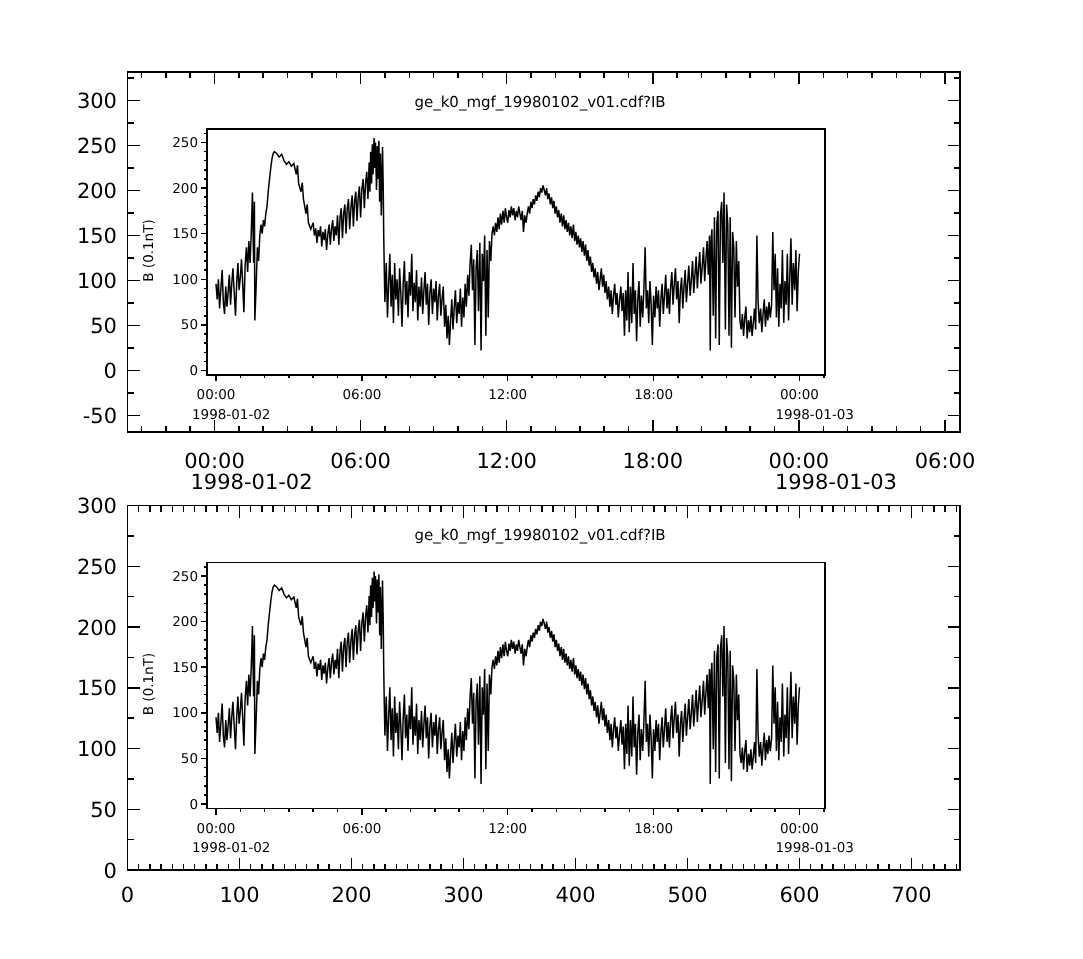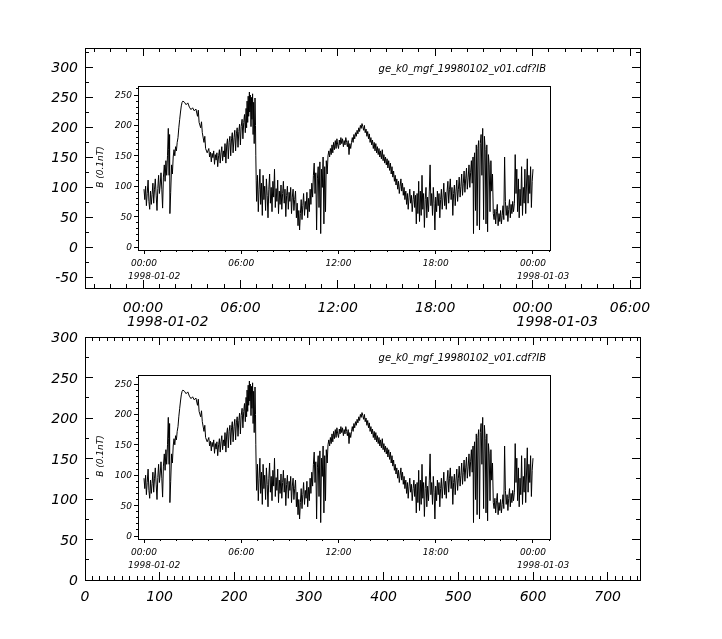--- a/index.html
+++ b/index.html
@@ -1,19 +1,19 @@
 <!DOCTYPE html>
 <html><head>
 <meta charset="utf-8">
 <style>
   html,body{margin:0;padding:0;background:#ffffff;}
   #figure{position:relative;width:722px;height:639px;background:#ffffff;
-          font-family:"DejaVu Sans",sans-serif;color:#000;overflow:hidden;font-style:italic;}
+          font-family:"DejaVu Sans",sans-serif;color:#000;overflow:hidden;}
   #plot-svg{position:absolute;left:0;top:0;}
-  .inset-title{position:absolute;left:134px;width:412px;text-align:right;
+  .inset-title{position:absolute;left:154px;width:412px;text-align:center;
                font-size:10px;line-height:12px;color:#000;}
   #inset-title-top{top:63px;}
   #inset-title-bottom{top:352px;}
   .inset-ylabel{position:absolute;font-size:9px;white-space:nowrap;color:#000;
                 transform:translate(-50%,-50%) rotate(-90deg);}
   #inset-ylabel-top{left:100px;top:167px;}
   #inset-ylabel-bottom{left:100px;top:456px;}
   svg text{font-family:"DejaVu Sans",sans-serif;fill:#000;}
 </style>
 </head>

